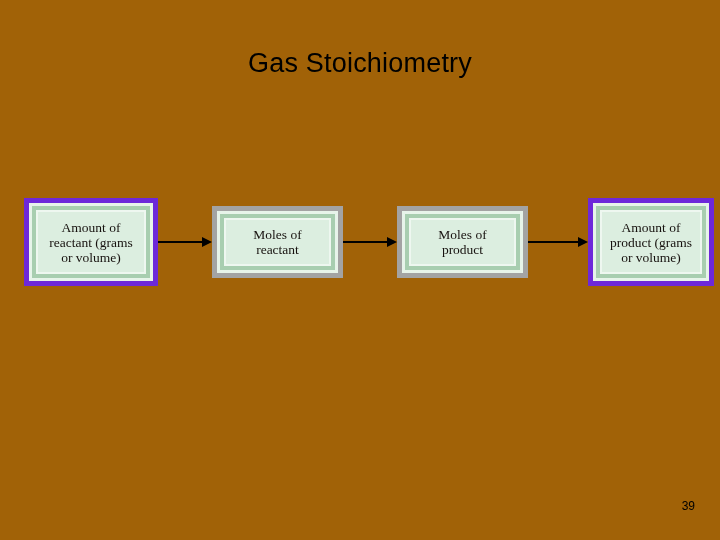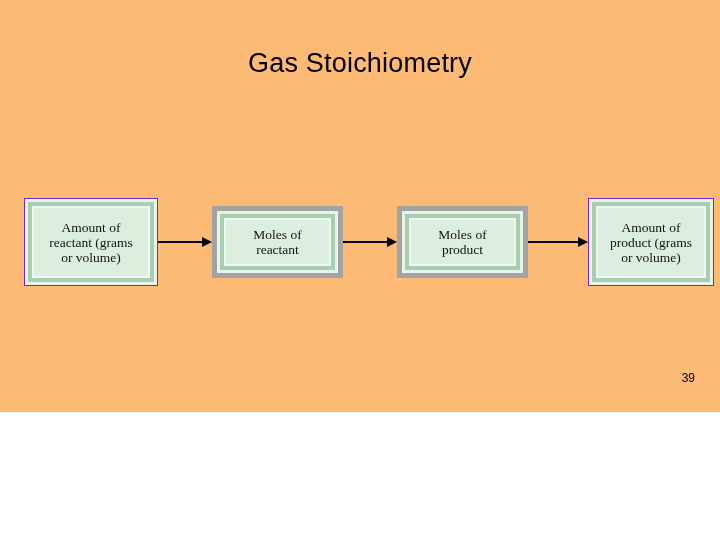--- a/index.html
+++ b/index.html
@@ -12,22 +12,22 @@
     height: 540px;
     position: relative;
     overflow: hidden;
     font-family: "Liberation Sans", sans-serif;
   }
 
   #slide {
     position: absolute;
     left: 0; top: 0;
     width: 720px;
-    height: 412px;
-    background: #fdba74;
+    height: 540px;
+    background: #a16207;
   }
 
   
   #slide-title {
     position: absolute;
     left: 0;
     top: 48px;
     width: 720px;
     text-align: center;
     font-family: "Liberation Sans", sans-serif;
@@ -45,21 +45,21 @@
     top: 185px;
     width: 720px;
     height: 115px;
   }
 
   
   .flow-box {
     position: absolute;
     box-sizing: border-box;
     background: #e7f4ea;
-    border: 1px solid #6d28d9;
+    border: 5px solid #6d28d9;
     padding: 3px;
   }
   .flow-box.sharp {
     border: 5px solid #a3a3a3;
   }
   .flow-box .ring-mid {
     box-sizing: border-box;
     width: 100%;
     height: 100%;
     background: #a8ceb0;

